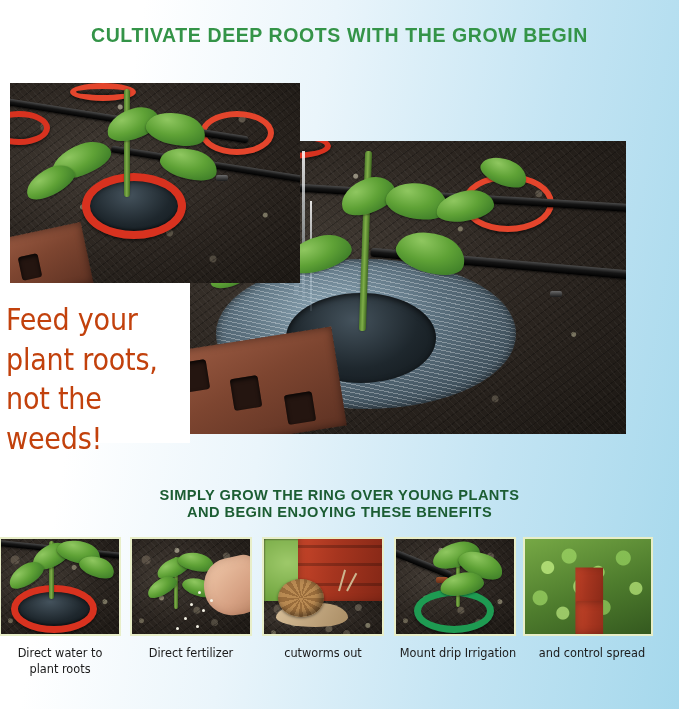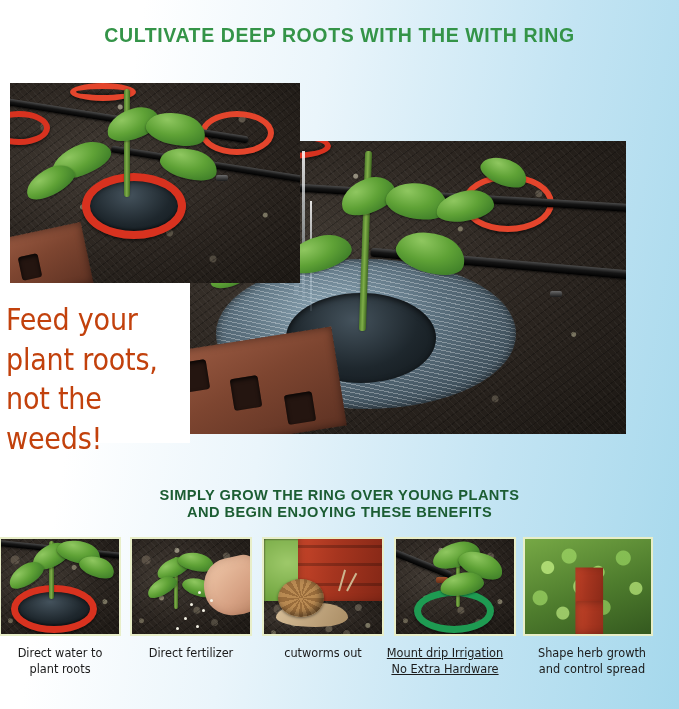--- a/index.html
+++ b/index.html
@@ -142,21 +142,21 @@
   .captions { position:absolute; left:0; top:645px; width:679px; height:50px; }
   .caption {
     position:absolute; top:0; width:126px; text-align:center;
     font-size:12.6px; line-height:1.28; color:#1b1b1b;
     font-family:"DejaVu Sans Condensed","Liberation Sans", sans-serif;
     font-stretch:condensed;
   }
   .caption.c1 { left:-3px; }
   .caption.c2 { left:128px; }
   .caption.c3 { left:260px; }
-  .caption.c4 { left:375px; width:140px;text-decoration:underline; }
+  .caption.c4 { left:388px; width:140px; }
   .caption.c5 { left:522px; width:140px; }
   .caption span { display:block; }
 
   
   .blur-green {
     position:absolute; inset:0;
     background:radial-gradient(ellipse at 20% 25%,#9ec96a 0%,#6fa43e 40%,#47702a 75%,#2d4d1d 100%);
     filter:blur(1px);
   }
   .pot {
@@ -194,21 +194,21 @@
       radial-gradient(circle at 12% 62%,rgba(150,205,95,.8) 0 7px,transparent 8px),
       radial-gradient(circle at 30% 78%,rgba(175,220,118,.8) 0 6px,transparent 7px),
       radial-gradient(circle at 62% 72%,rgba(140,196,88,.8) 0 7px,transparent 8px),
       radial-gradient(circle at 45% 50%,rgba(190,230,130,.7) 0 8px,transparent 9px),
       linear-gradient(160deg,#76a845 0%,#4e7c2d 55%,#34591f 100%);
   }
 </style>
 </head>
 <body>
 
-<div class="headline">CULTIVATE DEEP ROOTS WITH THE WITH RING</div>
+<div class="headline">CULTIVATE DEEP ROOTS WITH THE GROW BEGIN</div>
 
 <div class="photo" id="photo-main">
   <div class="soil"></div>
 
   <div class="ring" style="left:55px;top:-8px;width:86px;height:26px;"></div>
   <div class="ring hi" style="left:272px;top:33px;width:92px;height:58px;"></div>
 
   <div class="tube" style="left:80px;top:52px;width:360px;height:8px;transform:rotate(3.5deg);"></div>
   <div class="tube" style="left:180px;top:118px;width:260px;height:9px;transform:rotate(5deg);"></div>
   <div class="emitter" style="left:58px;top:48px;"></div>
@@ -338,19 +338,17 @@
     <span>plant roots</span>
   </div>
   <div class="caption c2">
     <span>Direct fertilizer</span>
   </div>
   <div class="caption c3">
     <span>cutworms out</span>
   </div>
   <div class="caption c4">
     <span>Mount drip Irrigation</span>
-    <span>No Extra Hardware</span>
   </div>
   <div class="caption c5">
-    <span>Shape herb growth</span>
     <span>and control spread</span>
   </div>
 </div>
 
 </body></html>

